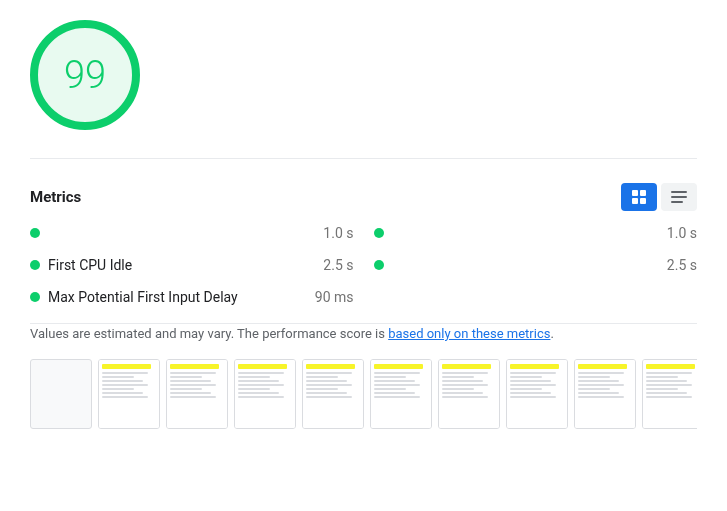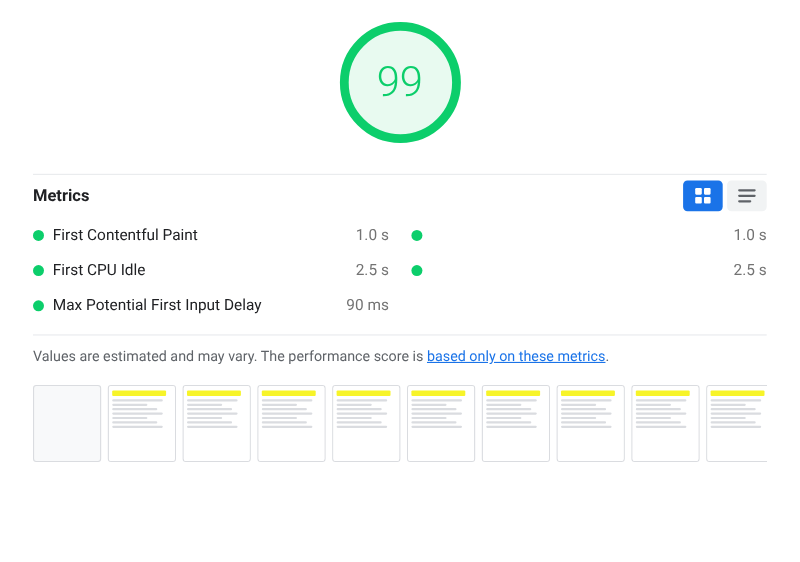--- a/index.html
+++ b/index.html
@@ -8,21 +8,21 @@
       background: #fff;
       width: 727px;
       min-height: 511px;
       padding: 20px 30px;
       color: #202124;
     }
 
     
     .score-section {
       display: flex;
-      flex-direction: column;
+      flex-direction: row;
       align-items: center;
       margin-bottom: 18px;
     }
     .score-circle {
       width: 110px;
       height: 110px;
       border-radius: 50%;
       border: 8px solid #0cce6b;
       background: #e8faf0;
       display: flex;
@@ -37,21 +37,21 @@
     }
     .score-label {
       font-size: 22px;
       font-weight: 400;
       color: #202124;
     }
 
     
     .metrics-section {
       border-top: 1px solid #e8eaed;
-      padding-top: 5px;
+      padding-top: 24px;
     }
     .metrics-header {
       display: flex;
       justify-content: space-between;
       align-items: center;
       margin-bottom: 14px;
     }
     .metrics-title {
       font-size: 15px;
       font-weight: 700;
@@ -112,21 +112,21 @@
       margin-left: auto;
       white-space: nowrap;
     }
 
     
     .footer-text {
       font-size: 13px;
       color: #5f6368;
       margin-bottom: 18px;
       border-top: 1px solid #e8eaed;
-      padding-top: 12px;
+      padding-top: 2px;
     }
     .footer-text a {
       color: #1a73e8;
       text-decoration: underline;
     }
 
     
     .filmstrip {
       display: flex;
       gap: 6px;
@@ -237,21 +237,20 @@
             <span></span>
         </div>
       </button>
     </div>
   </div>
 
   <div class="metrics-grid">
 
     <div class="metric-item">
       <div class="metric-dot green"></div>
-      <span class="metric-name">First Contentful Paint</span>
       <span class="metric-value">1.0 s</span>
     </div>
 
     <div class="metric-item">
       <div class="metric-dot green"></div>
       <span class="metric-value">1.0 s</span>
     </div>
 
 
     <div class="metric-item">

